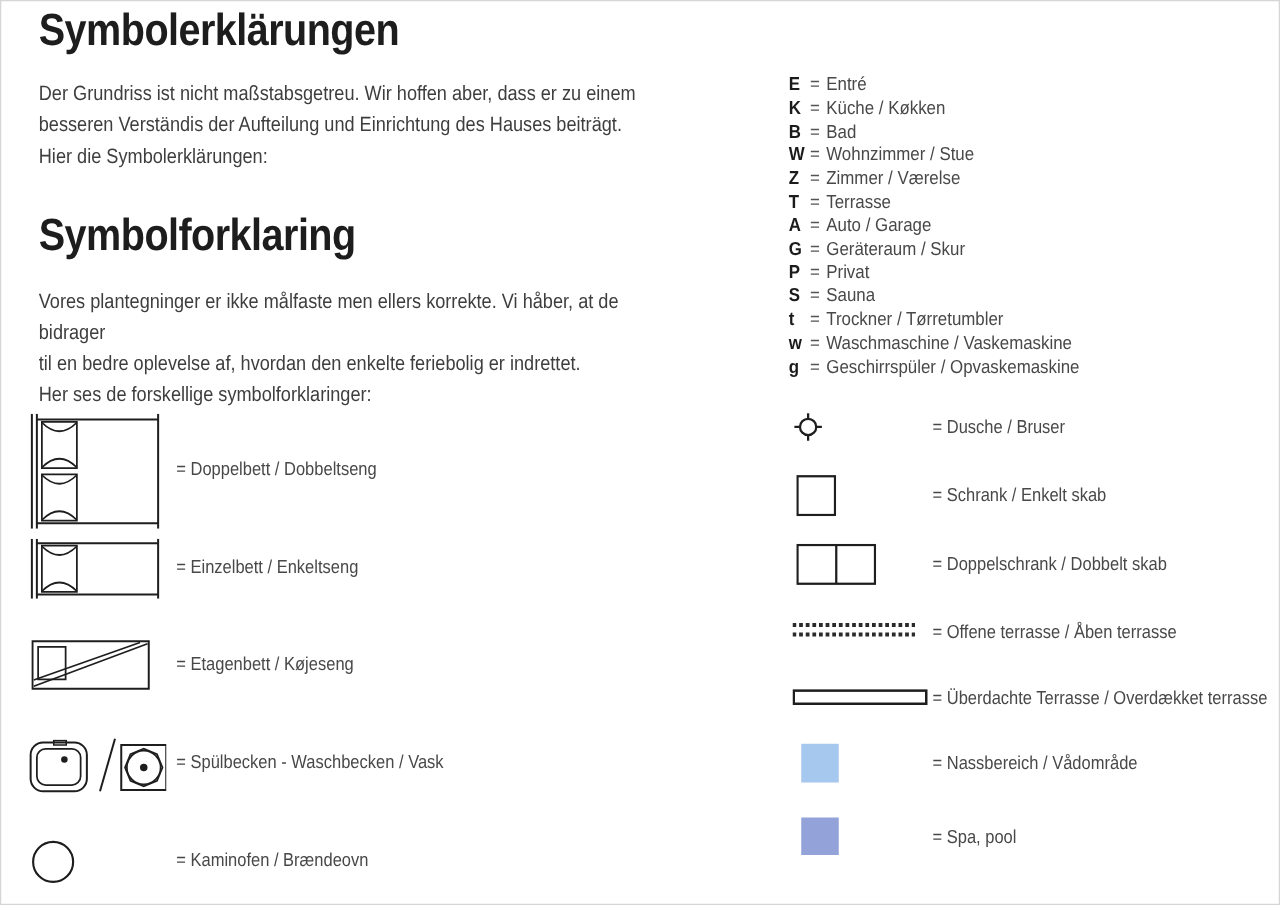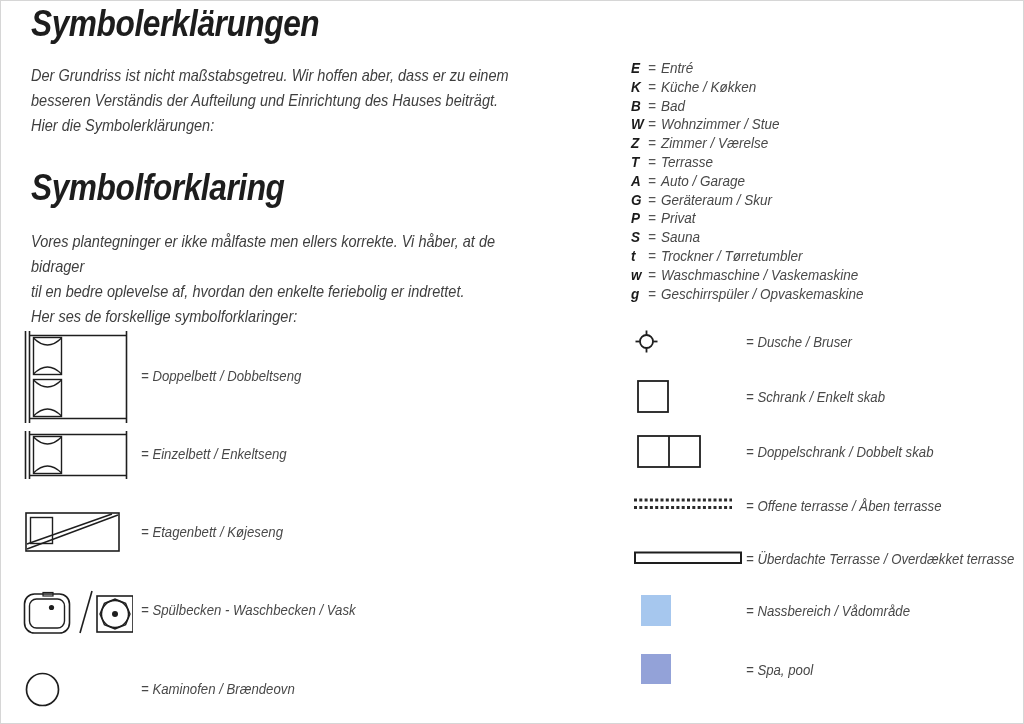--- a/index.html
+++ b/index.html
@@ -3,21 +3,20 @@
 <meta charset="utf-8">
 <style>
   html,body{margin:0;padding:0;background:#fff;}
   .page{
     position:relative;
     width:1022px;height:722px;
     border:1px solid #d6d6d6;
     background:#fff;
     font-family:"Liberation Sans", sans-serif;
     overflow:hidden;
-    font-style:italic;
   }
   .abs{position:absolute;}
   h1.title{
     margin:0;font-size:36px;font-weight:700;color:#1d1d1d;
     letter-spacing:-0.5px;
   }
   .para{
     font-size:16.5px;line-height:25px;color:#3e3e3e;
     white-space:pre-line;transform:scaleX(0.88);transform-origin:left top;
     width:560px;

